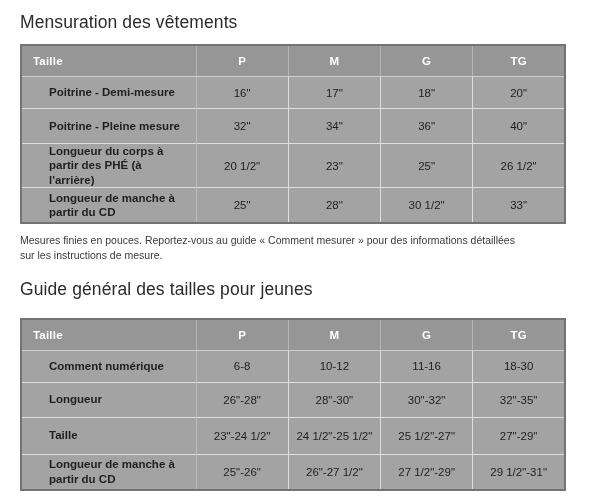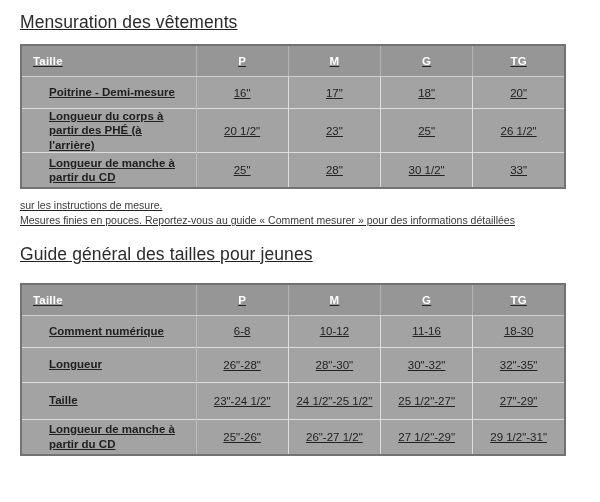--- a/index.html
+++ b/index.html
@@ -14,21 +14,20 @@
     font-family: "Liberation Sans", sans-serif;
     color: #222222;
     -webkit-font-smoothing: antialiased;
   }
   .page {
     position: relative;
     width: 600px;
     height: 502px;
     box-sizing: border-box;
     padding: 0 20px;
-    text-decoration: underline;
   }
   .section-title {
     font-size: 17.5px;
     font-weight: 400;
     color: #2b2b2b;
     letter-spacing: 0.1px;
     line-height: 1.2;
     margin: 0;
   }
   #title-1 { padding-top: 12px; padding-bottom: 11px; }
@@ -120,40 +119,47 @@
       </tr>
     </thead>
     <tbody>
       <tr class="r-1">
         <td class="cell-label">Poitrine - Demi-mesure</td>
         <td>16"</td>
         <td>17"</td>
         <td>18"</td>
         <td>20"</td>
       </tr>
+      <tr class="r-2">
+        <td class="cell-label">Poitrine - Pleine mesure</td>
+        <td>32"</td>
+        <td>34"</td>
+        <td>36"</td>
+        <td>40"</td>
+      </tr>
       <tr class="r-3">
         <td class="cell-label">Longueur du corps à partir des PHÉ (à l'arrière)</td>
         <td>20 1/2"</td>
         <td>23"</td>
         <td>25"</td>
         <td>26 1/2"</td>
       </tr>
       <tr class="r-4">
         <td class="cell-label">Longueur de manche à partir du CD</td>
         <td>25"</td>
         <td>28"</td>
         <td>30 1/2"</td>
         <td>33"</td>
       </tr>
     </tbody>
   </table>
 
   <div class="note">
+    <span>Mesures finies en pouces. Reportez-vous au guide « Comment mesurer » pour des informations détaillées</span>
     <span>sur les instructions de mesure.</span>
-    <span>Mesures finies en pouces. Reportez-vous au guide « Comment mesurer » pour des informations détaillées</span>
   </div>
 
   <h2 class="section-title" id="title-2">Guide général des tailles pour jeunes</h2>
 
   <table class="size-table">
     <colgroup>
       <col class="c-label">
         <col class="c-val">
         <col class="c-val">
         <col class="c-val">

